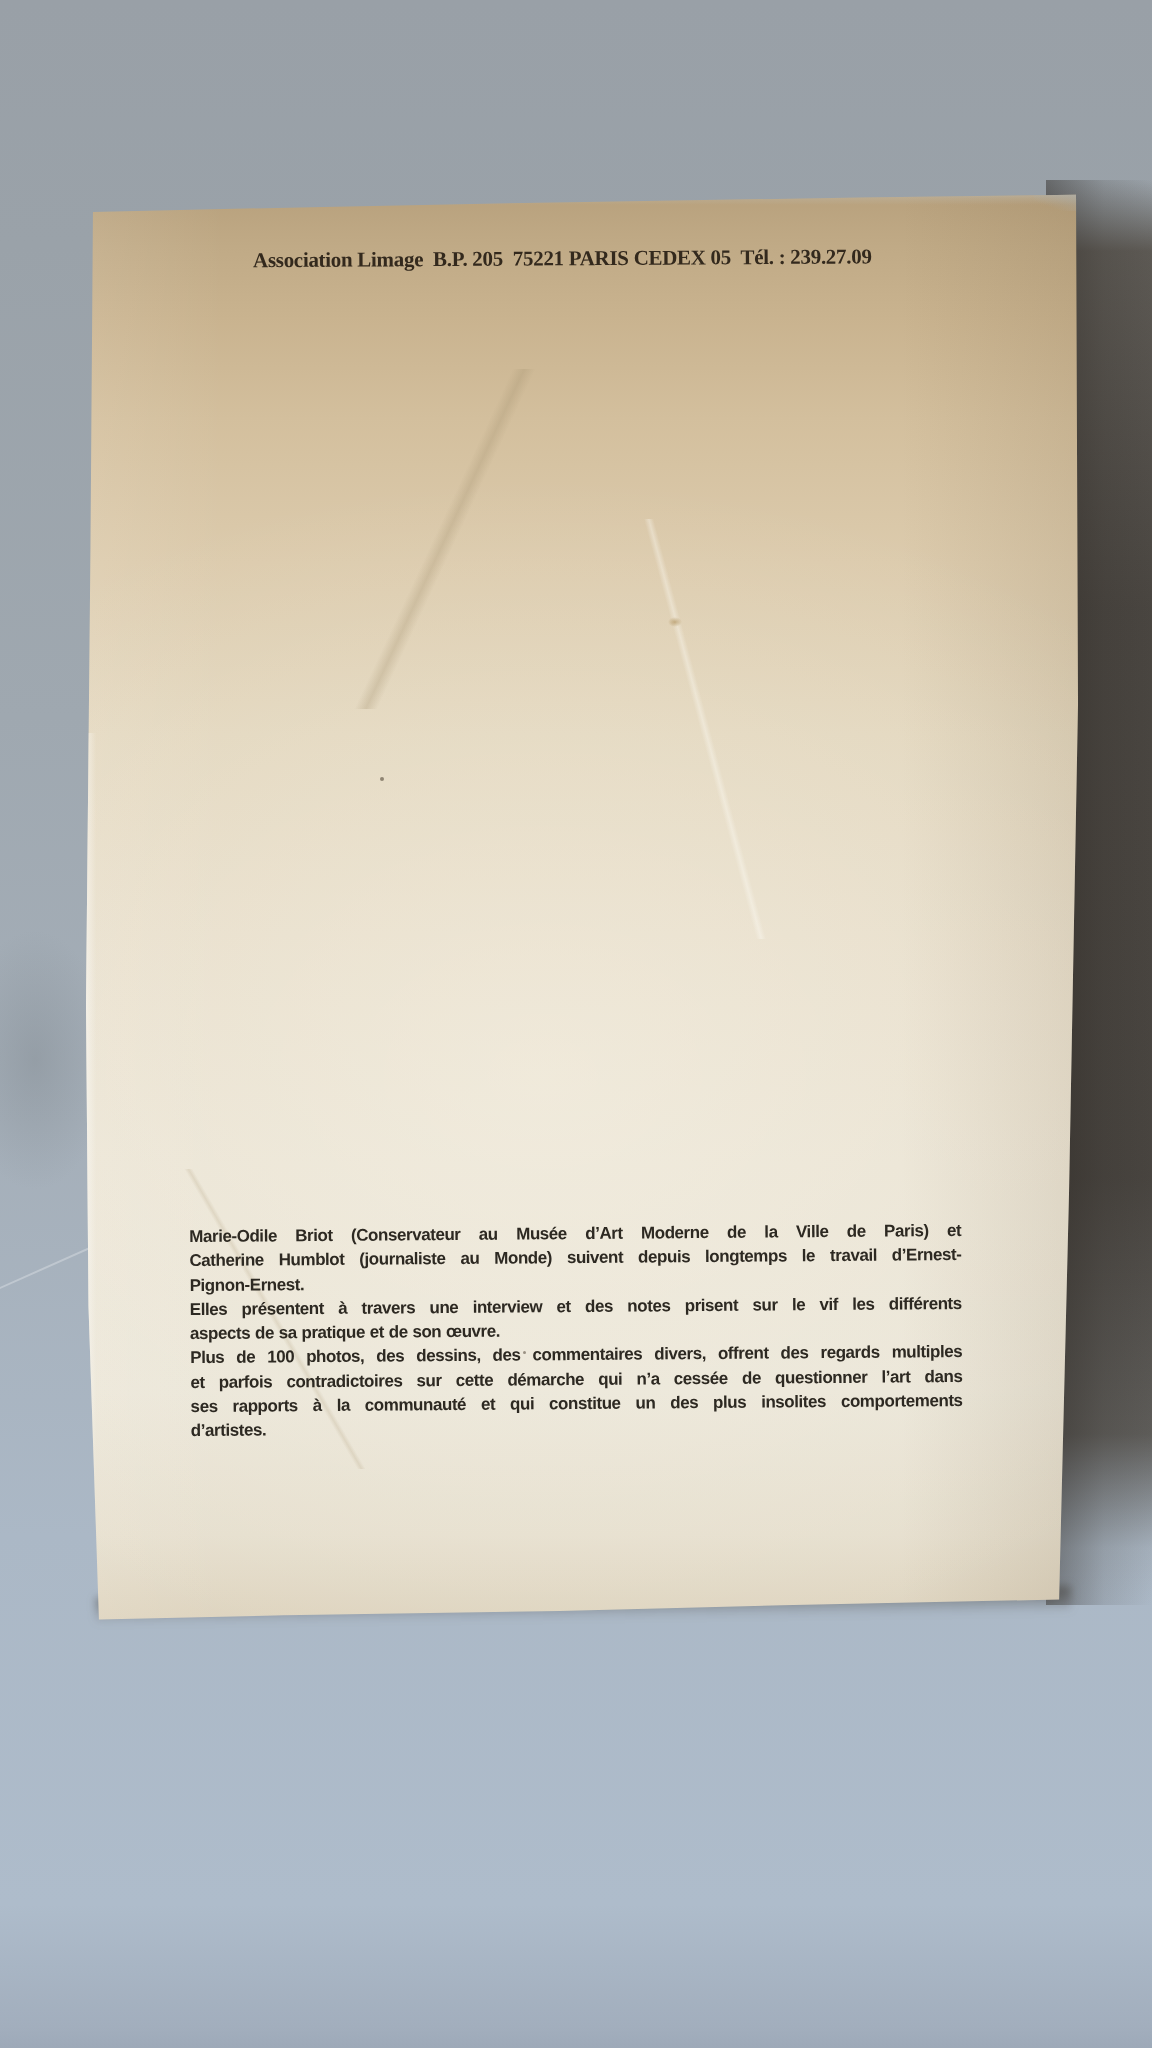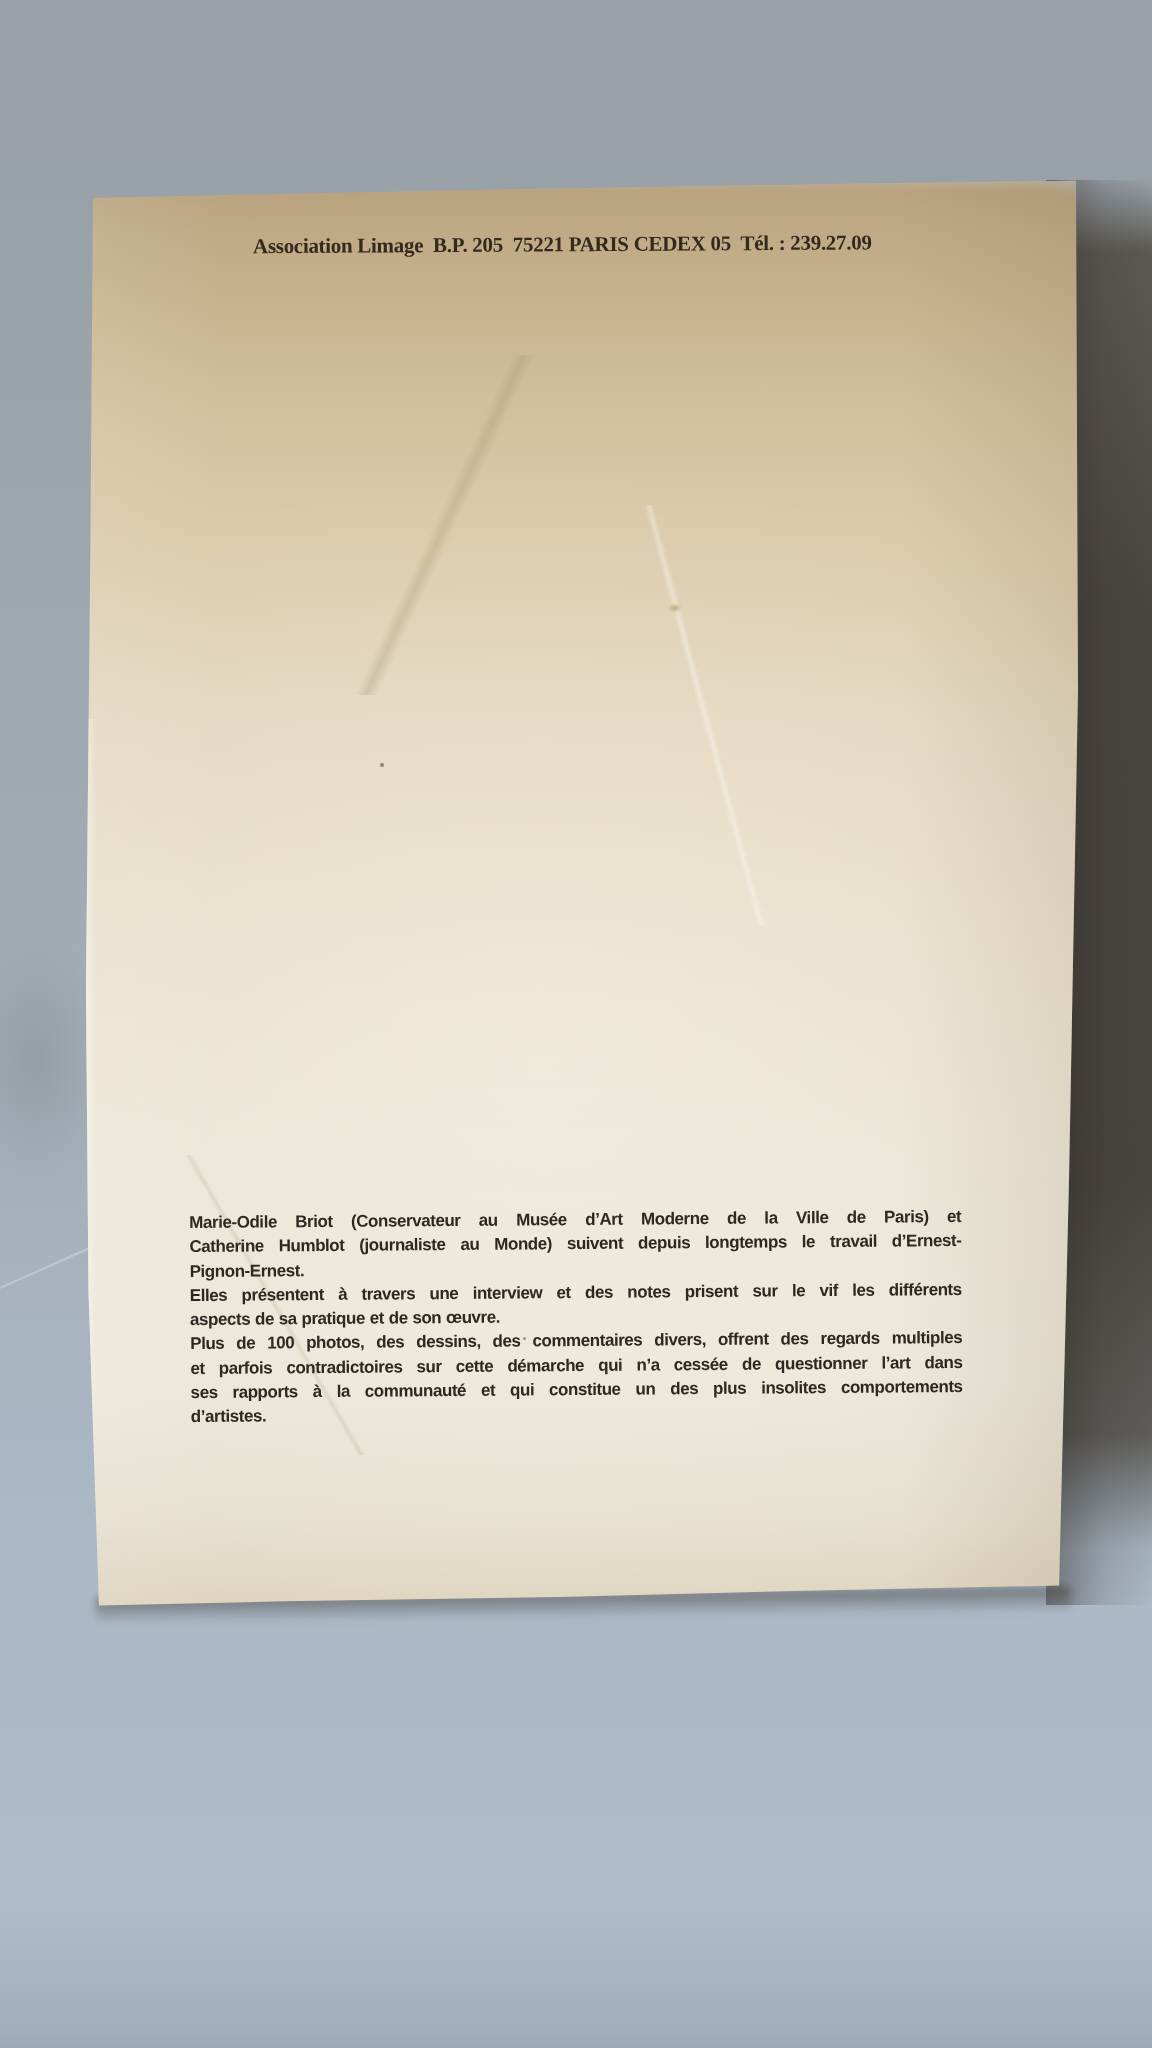--- a/index.html
+++ b/index.html
@@ -15,21 +15,21 @@
   
   .right-shadow{position:absolute;left:1046px;top:180px;width:106px;height:1425px;z-index:1;
     background:
       linear-gradient(90deg,rgba(40,35,30,.45) 0%,rgba(40,35,30,.12) 55%,rgba(40,35,30,0) 100%),
       linear-gradient(180deg,rgba(110,110,108,0) 0%,rgba(84,79,72,.88) 5%,rgba(66,61,55,.92) 30%,rgba(64,59,53,.92) 70%,rgba(80,76,70,.85) 88%,rgba(140,146,150,.25) 96%,rgba(160,170,180,0) 100%);}
   
   .bottom-shadow{position:absolute;left:96px;top:1592px;width:975px;height:26px;z-index:1;
     background:linear-gradient(180deg,rgba(60,55,48,.55),rgba(60,55,48,0));
     transform:rotate(-.7deg);filter:blur(4px);}
   
-  .book{position:absolute;left:85px;top:175px;width:995px;height:1432px;z-index:2;
+  .book{position:absolute;left:85px;top:189px;width:995px;height:1432px;z-index:2;
     background:
       radial-gradient(120% 60% at 46% 62%,rgba(255,252,242,.35) 0%,rgba(255,252,242,0) 70%),
       linear-gradient(90deg,rgba(255,248,240,.10) 0%,rgba(255,248,240,0) 14%,rgba(120,98,66,0) 82%,rgba(120,98,66,.14) 100%),
       linear-gradient(180deg,#b7a07c 0%,#c0aa86 4%,#c9b38f 9%,#d3bf9d 16%,#dccbad 26%,#e2d6bd 38%,#e6dcc8 52%,#e9e2d2 68%,#eae5d7 84%,#e6dfce 94%,#ded4bf 100%);
     clip-path:polygon(0.8% 1.6%,24% 1.25%,50.3% 0.9%,78% 0.6%,99.6% 0.4%,99.8% 36%,98.9% 70%,97.9% 98.5%,70% 98.9%,47.7% 99.3%,20% 99.6%,1.4% 99.9%,0.35% 78%,0.1% 57%,0.55% 25%);}
   
   .film-top{position:absolute;left:0;top:0;width:100%;height:16px;
     background:linear-gradient(180deg,rgba(196,199,196,.75) 0%,rgba(196,199,196,.25) 55%,rgba(196,199,196,0) 100%);}
   .film-left{position:absolute;left:0;top:38%;width:11px;height:62%;
     background:linear-gradient(90deg,rgba(252,252,250,.55),rgba(252,252,250,0));}

